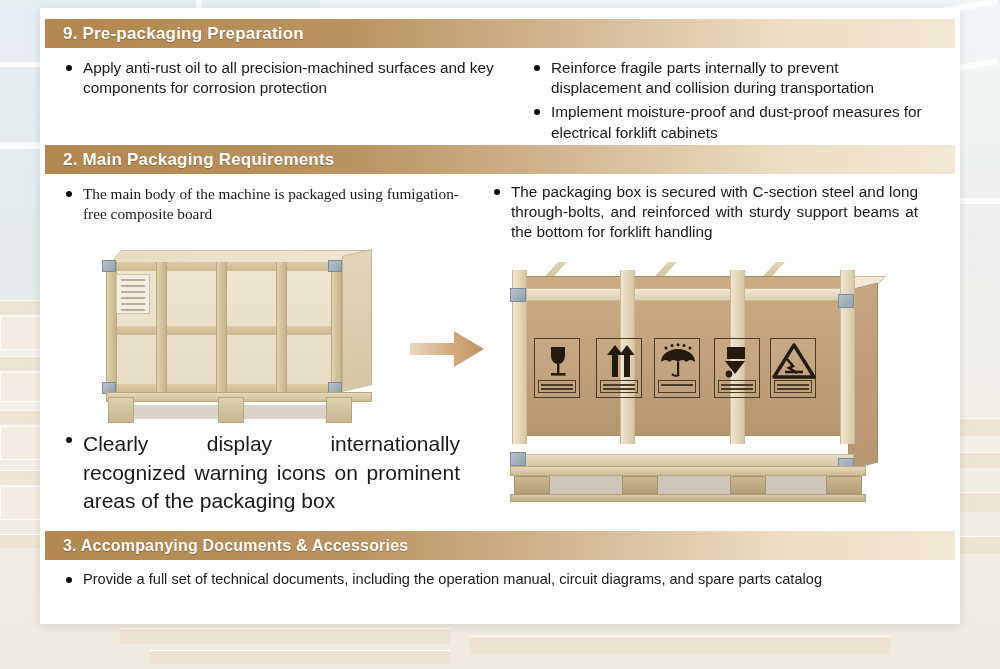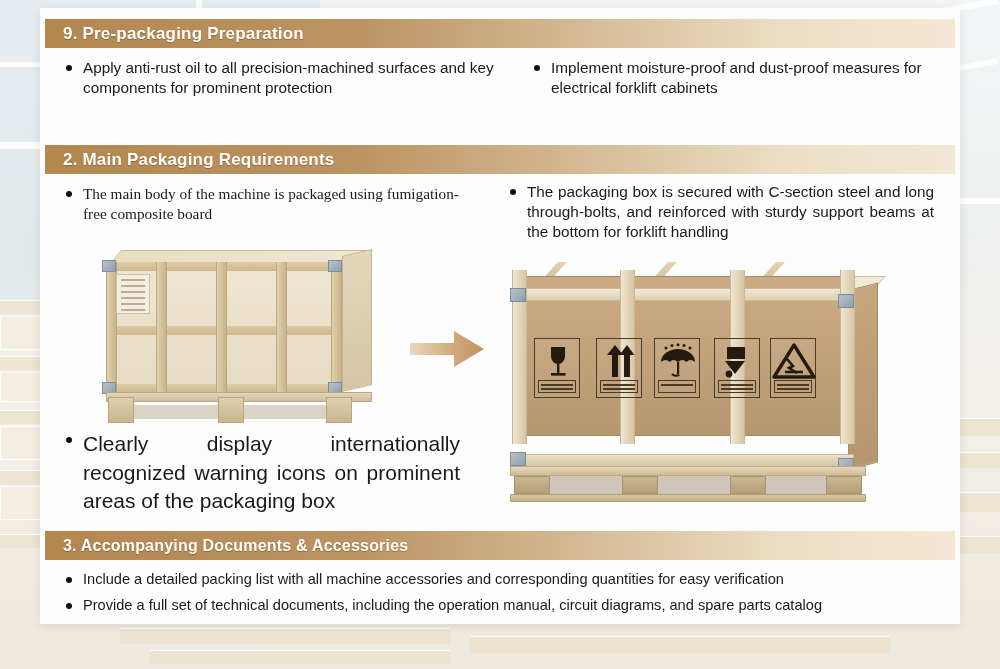--- a/index.html
+++ b/index.html
@@ -155,36 +155,37 @@
   <div class="bg-shelf" style="left:470px;top:636px;width:420px;height:18px;"></div>
 </div>
 
 <div class="panel"></div>
 
 <div class="bar" style="top:19px;">
   <span class="bar-title">9. Pre-packaging Preparation</span>
 </div>
 
 <ul class="ul" style="left:60px; top:58px; width:450px;">
-  <li class="li">Apply anti-rust oil to all precision-machined surfaces and key components for prominent protection</li>
+  <li class="li">Apply anti-rust oil to all precision-machined surfaces and key components for corrosion protection</li>
 </ul>
 
 <ul class="ul" style="left:528px; top:58px; width:404px;">
+  <li class="li">Reinforce fragile parts internally to prevent displacement and collision during transportation</li>
   <li class="li">Implement moisture-proof and dust-proof measures for electrical forklift cabinets</li>
 </ul>
 
 <div class="bar" style="top:145px;">
   <span class="bar-title">2. Main Packaging Requirements</span>
 </div>
 
 <ul class="ul" style="left:60px; top:184px; width:400px;font-family:Liberation Serif, serif;">
   <li class="li">The main body of the machine is packaged using fumigation-free composite board</li>
 </ul>
 
-<ul class="ul" style="left:504px; top:182px; width:430px;">
+<ul class="ul" style="left:488px; top:182px; width:430px;">
   <li class="li just">The packaging box is secured with C-section steel and long through-bolts, and reinforced with sturdy support beams at the bottom for forklift handling</li>
 </ul>
 
 <ul class="ul" style="left:60px; top:430px; width:400px;">
   <li class="li just" style="font-size:21px;line-height:1.36;">Clearly display internationally recognized warning icons on prominent areas of the packaging box</li>
 </ul>
 
 <div class="crate lc">
   <div class="lc-top"></div>
   <div class="lc-side"></div>
@@ -341,15 +342,14 @@
     <div class="rc-shadow" style="left:148px;width:72px;"></div>
     <div class="rc-shadow" style="left:256px;width:60px;"></div>
   </div>
 </div>
 
 <div class="bar bar3" style="top:531px;">
   <span class="bar-title">3. Accompanying Documents &amp; Accessories</span>
 </div>
 
 <ul class="ul" style="left:60px; top:570px; width:880px;">
-  <li class="li" style="font-size:14.6px;margin-bottom:7px;">Include a detailed packing list with all machine accessories and corresponding quantities for easy verification</li>
   <li class="li" style="font-size:14.6px;">Provide a full set of technical documents, including the operation manual, circuit diagrams, and spare parts catalog</li>
 </ul>
 
 </body></html>

